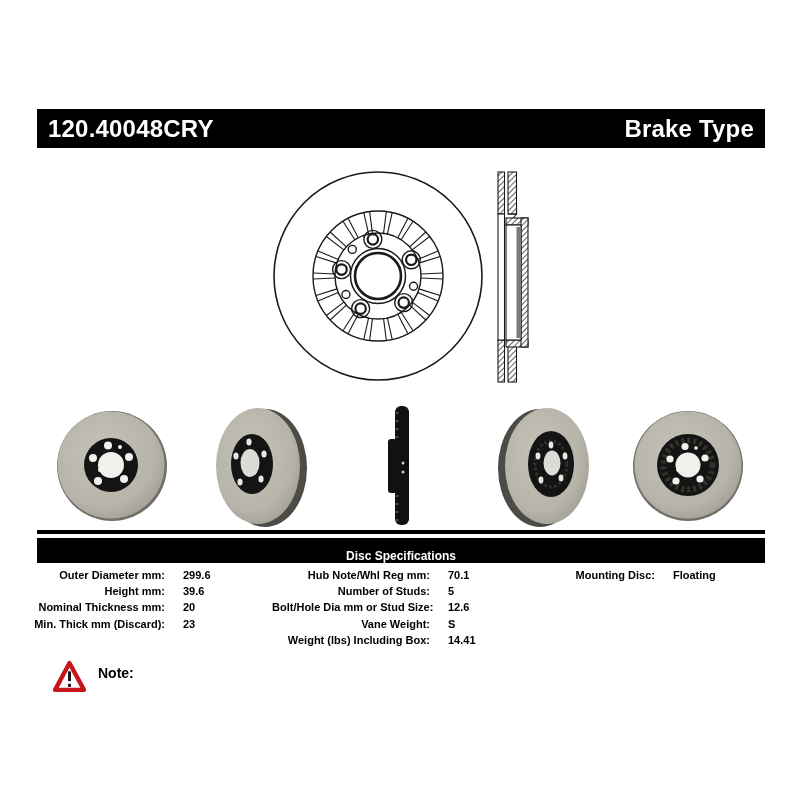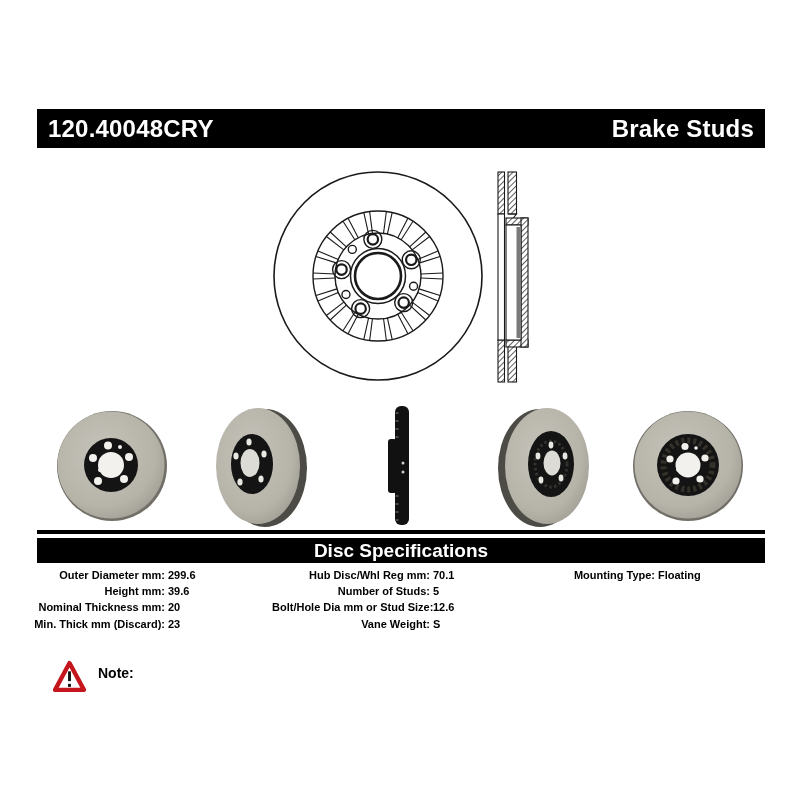--- a/index.html
+++ b/index.html
@@ -2,44 +2,44 @@
 <html><head>
 <meta charset="utf-8">
 <style>
   html,body{margin:0;padding:0;background:#fff;}
   #page{position:relative;width:800px;height:800px;background:#ffffff;overflow:hidden;
         font-family:"Liberation Sans",sans-serif;color:#000;}
   .bar{position:absolute;left:37px;width:728px;background:#000;color:#fff;}
   #top-bar{top:109px;height:39px;display:flex;align-items:center;justify-content:space-between;
            padding:14px 11px;box-sizing:border-box;font-size:24px;font-weight:bold;letter-spacing:.2px;}
   #rule{position:absolute;left:37px;top:530px;width:728px;height:4px;background:#000;}
-  #spec-bar{top:538px;height:25px;display:flex;align-items:center;justify-content:center;
-            font-size:19px;font-weight:bold;}
+  #spec-bar{top:538px;height:25px;display:flex;align-items:flex-end;justify-content:center;
+            font-size:12px;font-weight:bold;}
   #drawing-svg{position:absolute;left:258px;top:164px;}
   #photos-svg{position:absolute;left:40px;top:400px;}
   .speccol{position:absolute;top:567px;font-size:11px;font-weight:bold;line-height:16.2px;}
   #spec-col-1{left:30px;}
   #spec-col-2{left:272px;}
   #spec-col-3{left:537px;}
   .specrow{display:flex;white-space:nowrap;}
   #spec-col-1 .lab{width:135px;text-align:right;}
   #spec-col-2 .lab{width:158px;text-align:right;}
   #spec-col-3 .lab{width:118px;text-align:right;}
-  .val{margin-left:3px;}
+  .val{margin-left:18px;}
   #note-row{position:absolute;left:53px;top:660px;display:flex;align-items:center;}
   #note-label{font-size:14px;font-weight:bold;margin-left:12px;position:relative;top:-4px;}
 </style>
 </head>
 <body>
 
 <div id="page">
 
   <div class="bar" id="top-bar">
     <span>120.40048CRY</span>
-    <span>Brake Studs</span>
+    <span>Brake Type</span>
   </div>
 
   <svg id="drawing-svg" width="280" height="226" viewBox="258 164 280 226">
     <defs>
       <pattern id="hatch" width="4" height="4" patternTransform="rotate(45)" patternUnits="userSpaceOnUse">
         <rect width="4" height="4" fill="#fff"></rect>
         <line x1="0" y1="0" x2="0" y2="4" stroke="#1a1a1a" stroke-width="1.4"></line>
       </pattern>
     </defs>
 
@@ -228,40 +228,44 @@
         <span class="val">20</span>
       </div>
     <div class="specrow">
         <span class="lab">Min. Thick mm (Discard):</span>
         <span class="val">23</span>
       </div>
   </div>
 
   <div class="speccol" id="spec-col-2">
     <div class="specrow">
-        <span class="lab">Hub Disc/Whl Reg mm:</span>
+        <span class="lab">Hub Note/Whl Reg mm:</span>
         <span class="val">70.1</span>
       </div>
     <div class="specrow">
         <span class="lab">Number of Studs:</span>
         <span class="val">5</span>
       </div>
     <div class="specrow">
         <span class="lab">Bolt/Hole Dia mm or Stud Size:</span>
         <span class="val">12.6</span>
       </div>
     <div class="specrow">
         <span class="lab">Vane Weight:</span>
         <span class="val">S</span>
       </div>
+    <div class="specrow">
+        <span class="lab">Weight (lbs) Including Box:</span>
+        <span class="val">14.41</span>
+      </div>
   </div>
 
   <div class="speccol" id="spec-col-3">
     <div class="specrow">
-        <span class="lab">Mounting Type:</span>
+        <span class="lab">Mounting Disc:</span>
         <span class="val">Floating</span>
       </div>
   </div>
 
   <div id="note-row">
     <svg width="33" height="34" viewBox="0 0 32 32">
       <path d="M16 2.5 L30 28.5 L2 28.5 Z" fill="#ffffff" stroke="#c4161c" stroke-width="4.2" stroke-linejoin="round"></path>
       <rect x="14.6" y="10.5" width="2.8" height="9.5" fill="#111"></rect>
       <rect x="14.6" y="22.6" width="2.8" height="3" fill="#111"></rect>
     </svg>

